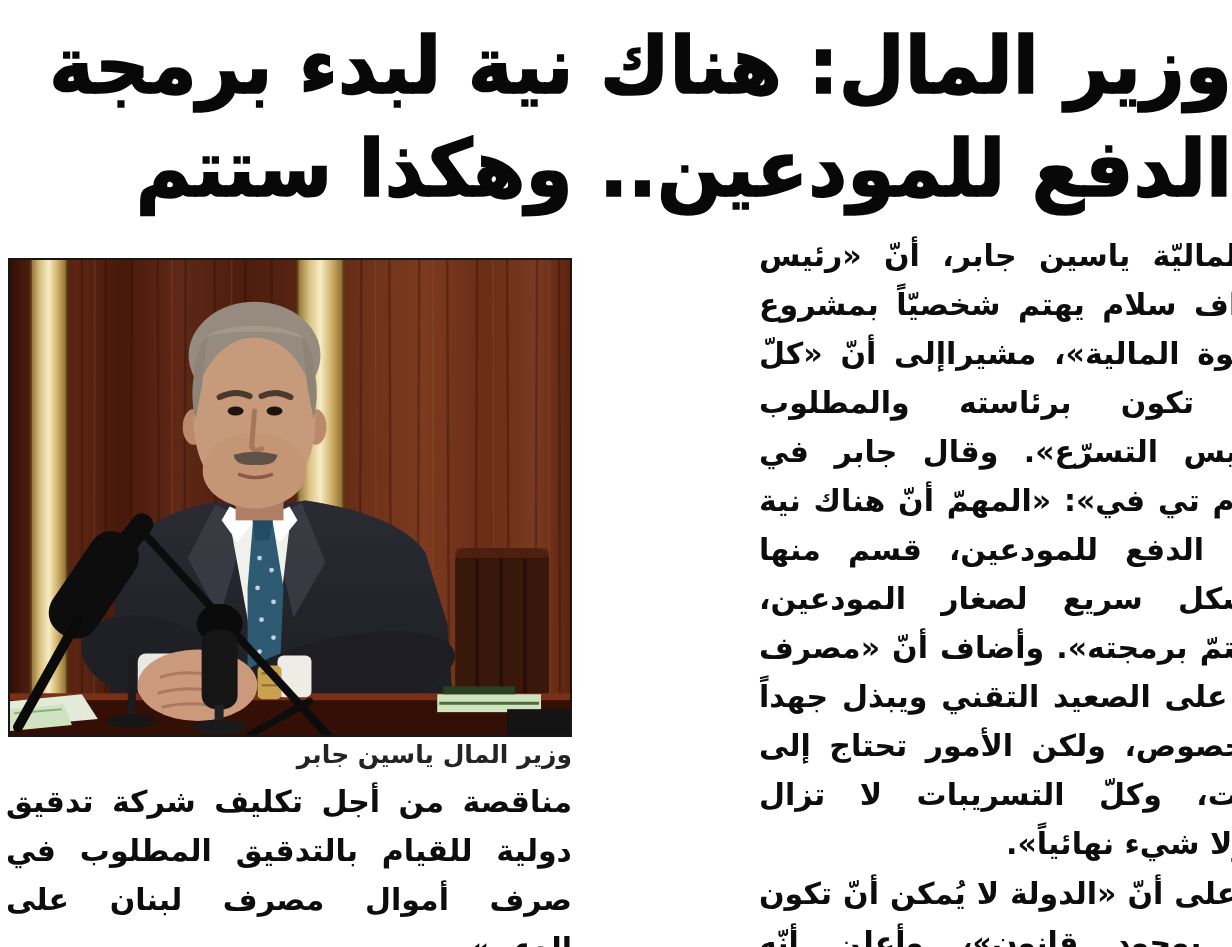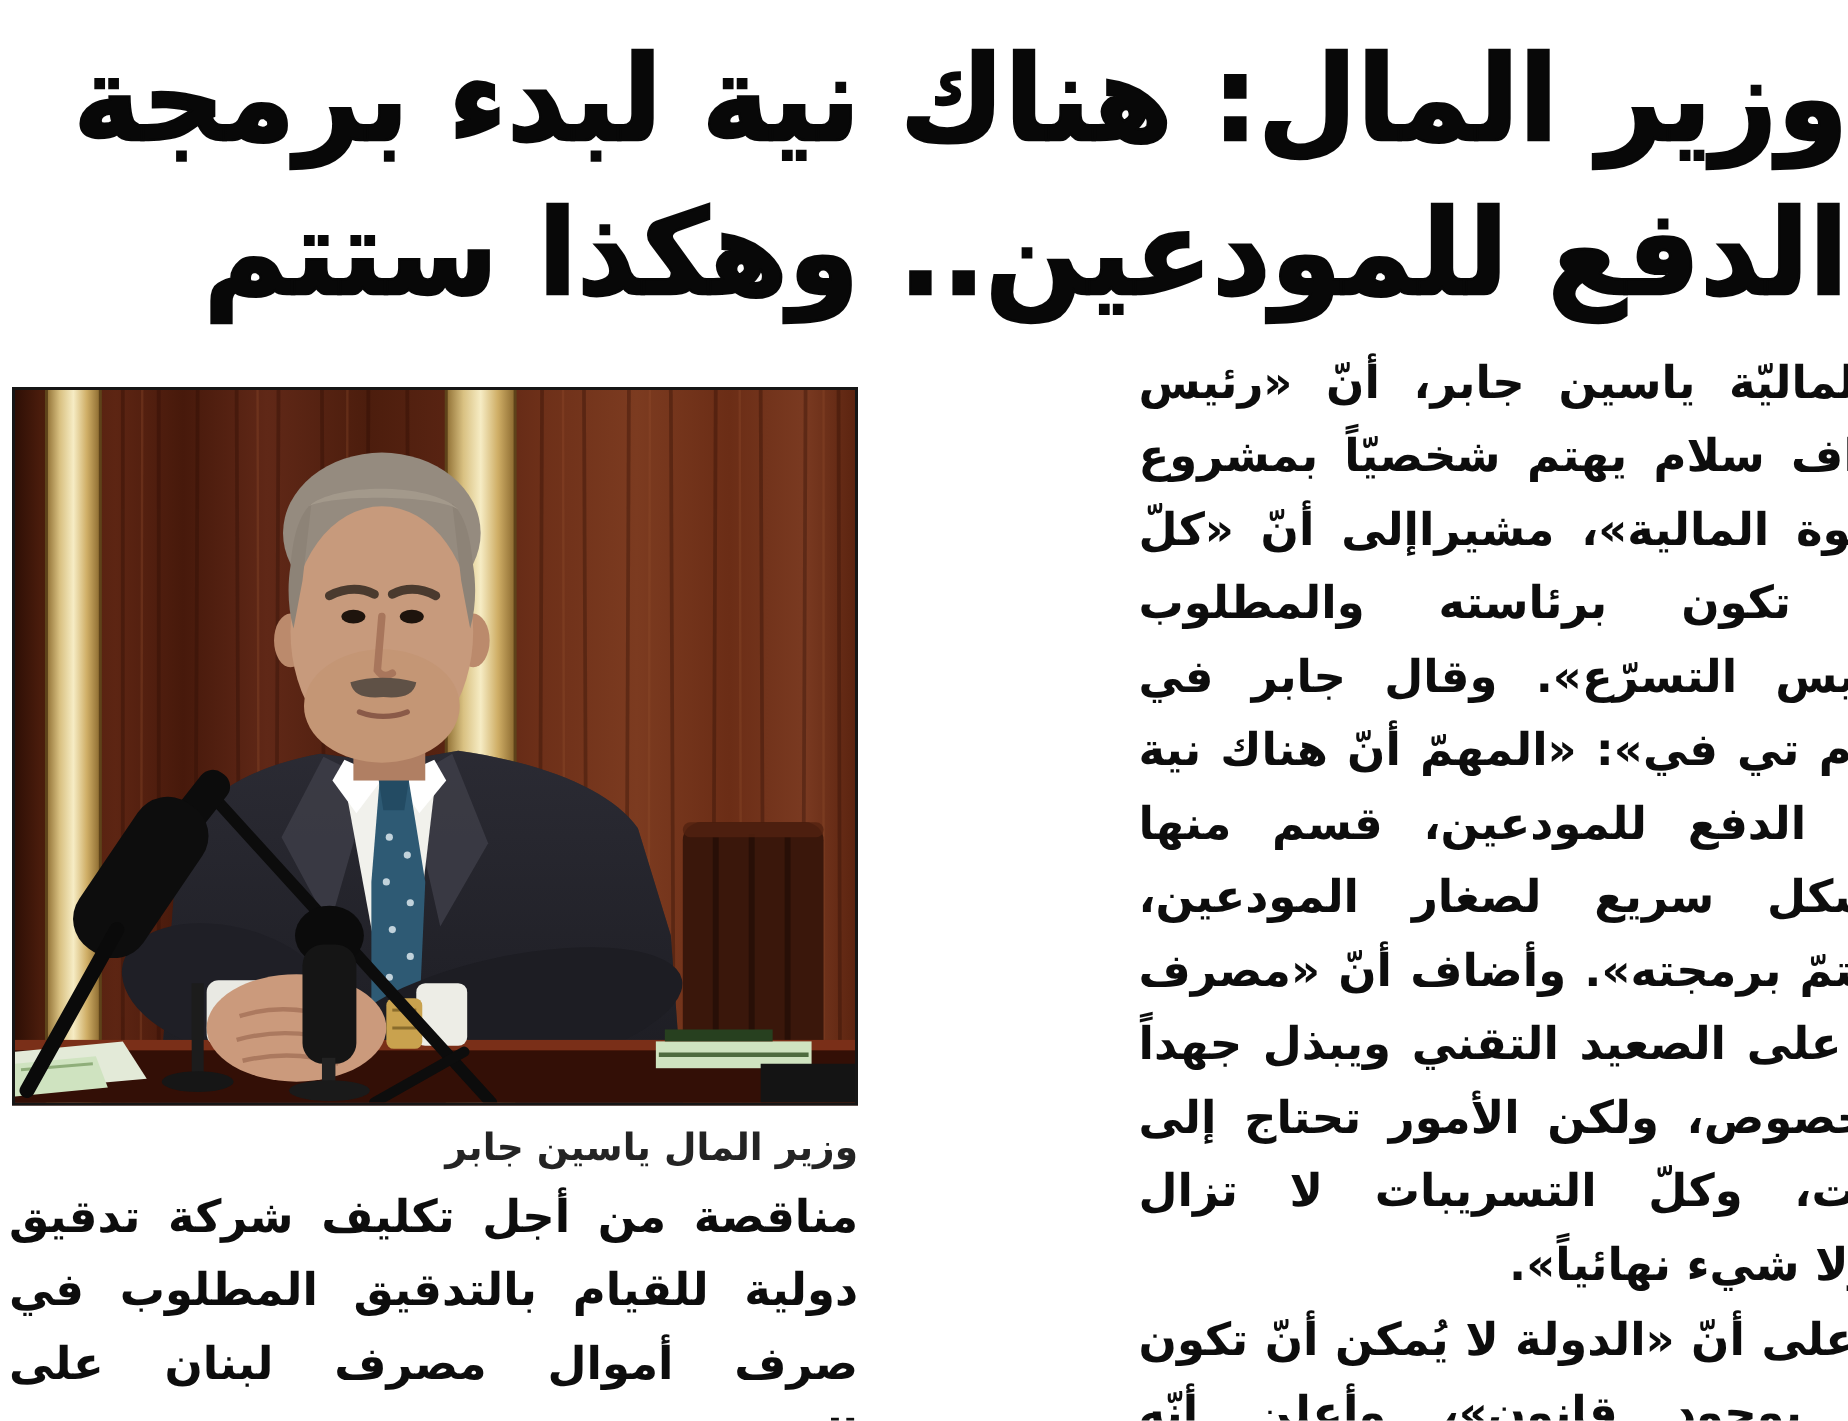--- a/index.html
+++ b/index.html
@@ -37,21 +37,21 @@
   .photo-col { position:absolute; top:258px; right:660px; left:8px; width:564px; }
   .photo-frame {
     width:564px; height:479px;
     border:2px solid #161616;
     background:#5c2414;
     overflow:hidden;
   }
   .photo-frame svg { display:block; width:100%; height:100%; }
 
   .photo-caption {
-    margin-top:12px;
+    margin-top:2px;
     text-align:right;
     font-size:25px;
     font-weight:bold;
     color:#242424;
     letter-spacing:0.5px;
     line-height:32px;
   }
 
   .continuation {
     margin-top:6px;

